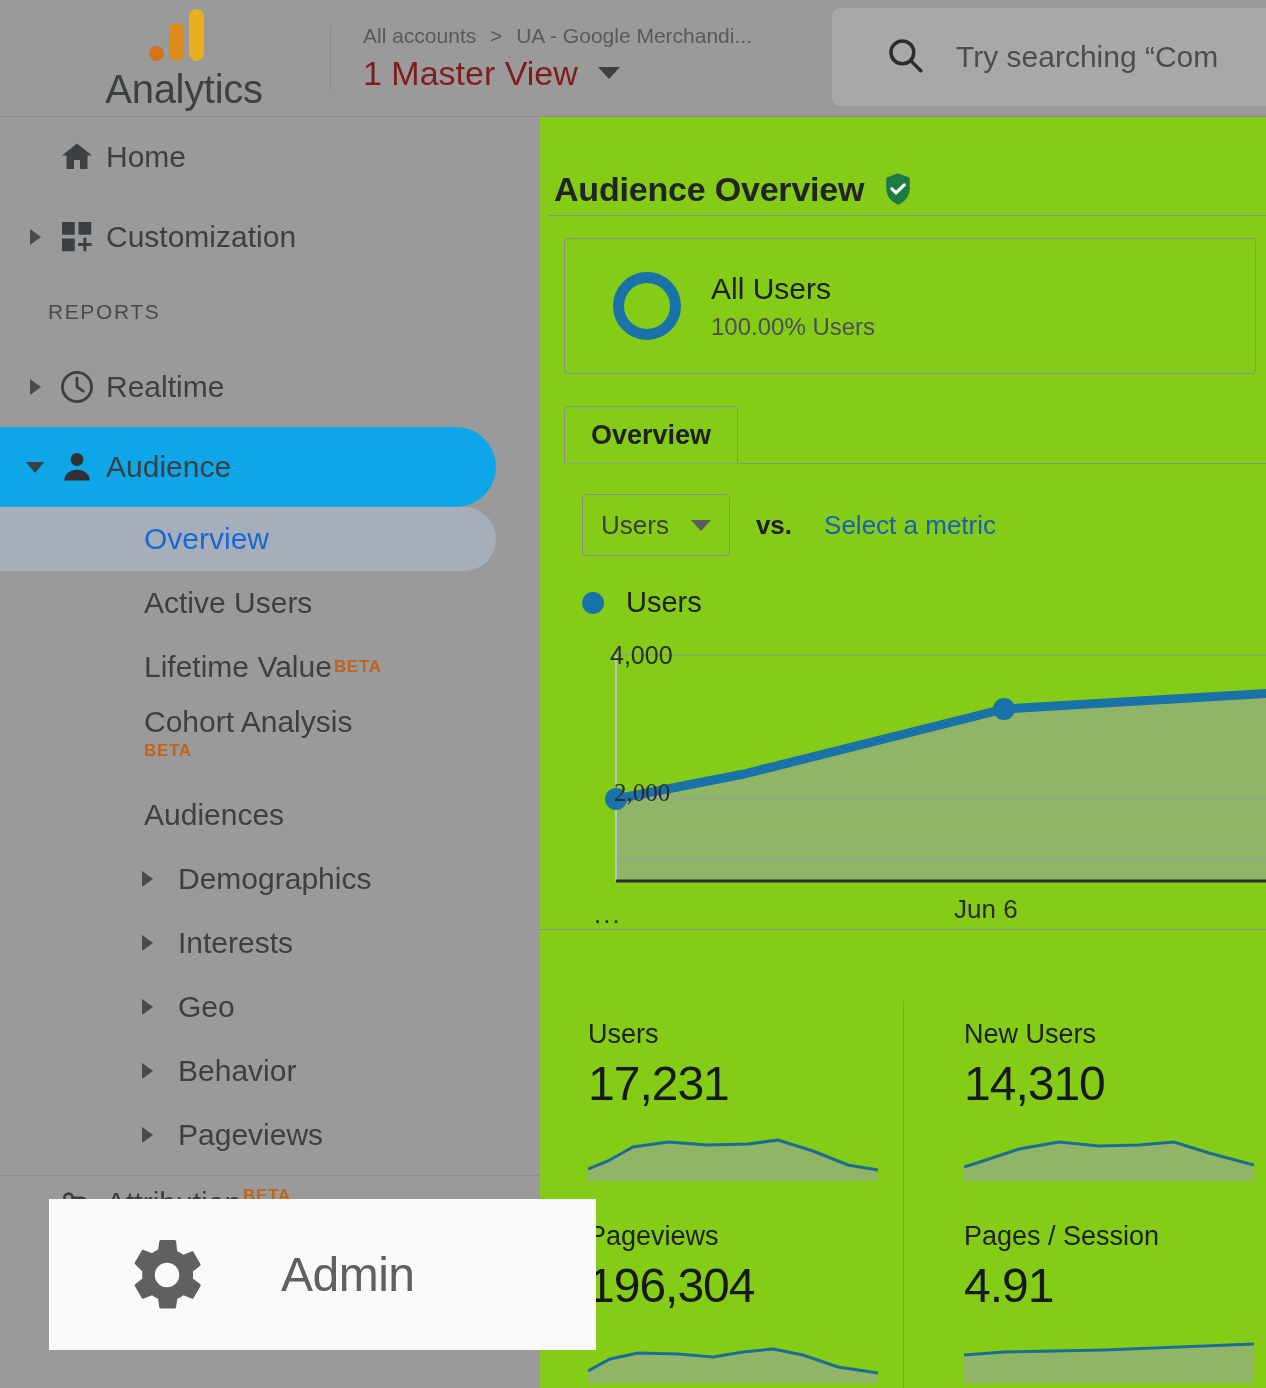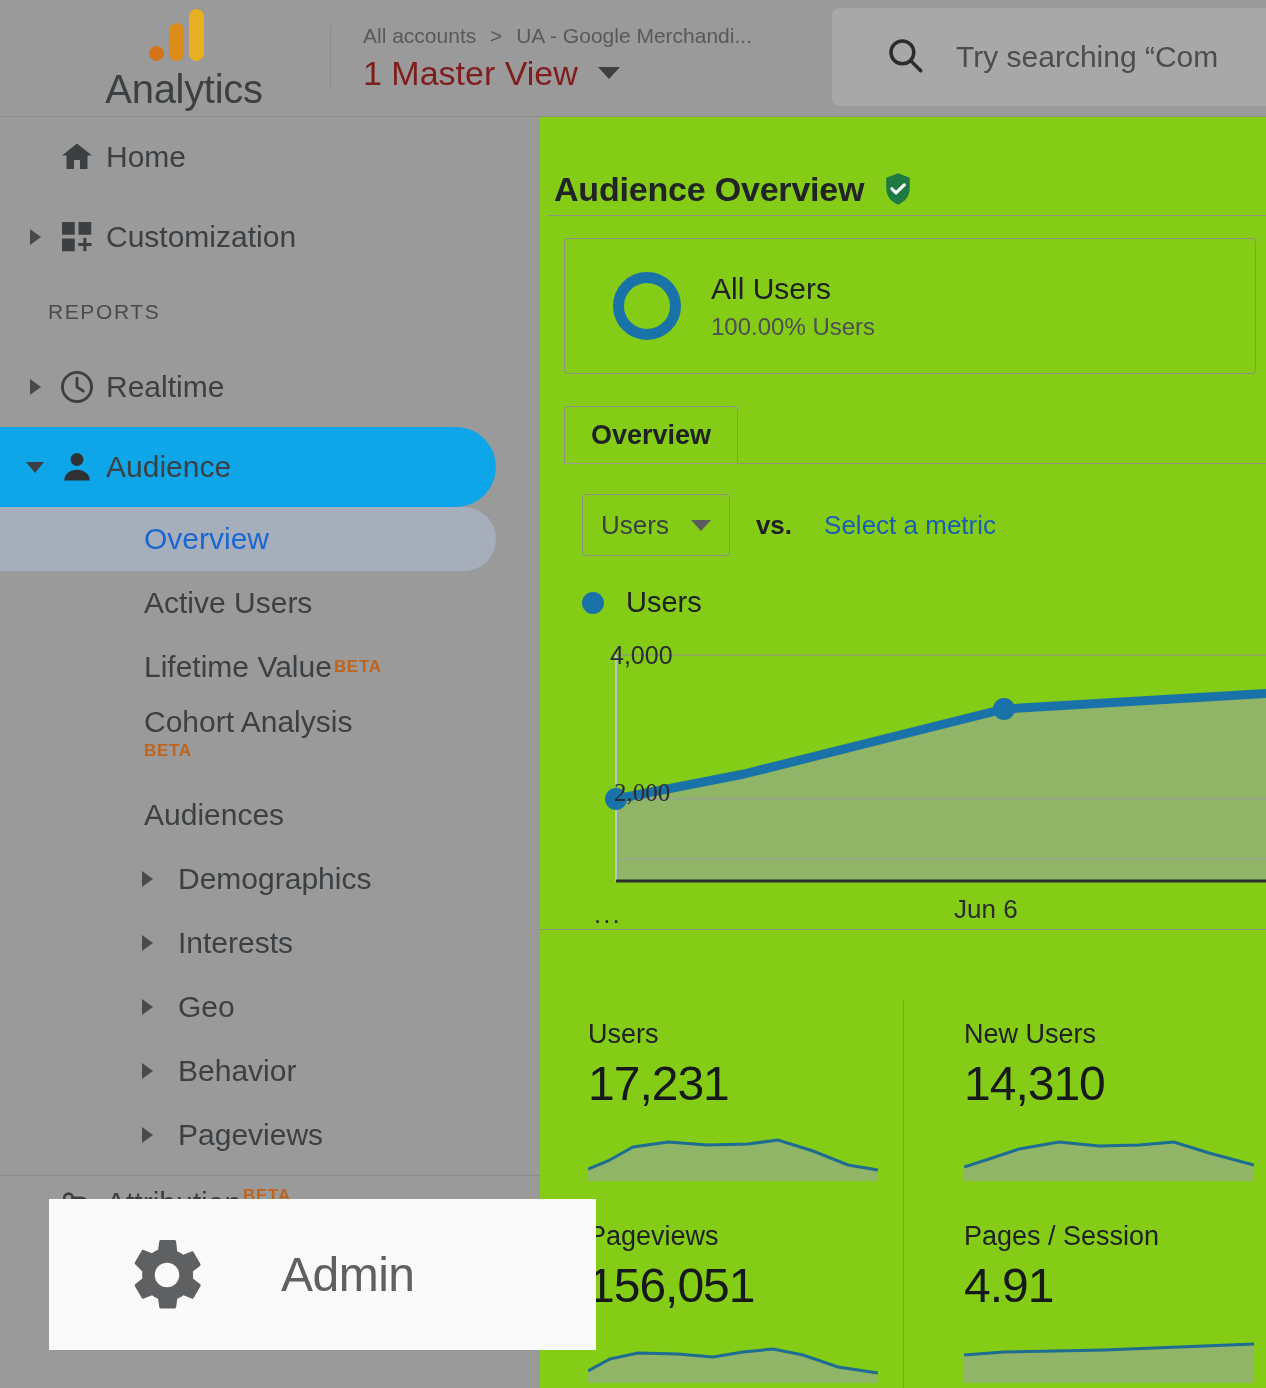--- a/index.html
+++ b/index.html
@@ -700,21 +700,21 @@
           <svg class="spark" viewBox="0 0 290 56" preserveAspectRatio="none">
             <path d="M0,42 L25,34 L55,24 L95,17 L135,21 L175,20 L210,17 L245,28 L290,40 L290,56 L0,56 Z" fill="#9aa2aa" opacity="0.55"></path>
             <path d="M0,42 L25,34 L55,24 L95,17 L135,21 L175,20 L210,17 L245,28 L290,40" fill="none" stroke="#1d6d92" stroke-width="3"></path>
           </svg>
         </div>
       </div>
 
       <div class="tile-row">
         <div class="tile">
           <div class="tile-label">Pageviews</div>
-          <div class="tile-value">156,051</div>
+          <div class="tile-value">196,304</div>
           <svg class="spark" viewBox="0 0 290 56" preserveAspectRatio="none">
             <path d="M0,44 L22,32 L50,26 L90,27 L125,30 L155,25 L185,22 L215,28 L250,40 L290,46 L290,56 L0,56 Z" fill="#9aa2aa" opacity="0.55"></path>
             <path d="M0,44 L22,32 L50,26 L90,27 L125,30 L155,25 L185,22 L215,28 L250,40 L290,46" fill="none" stroke="#1d6d92" stroke-width="3"></path>
           </svg>
         </div>
         <div class="tile right">
           <div class="tile-label">Pages / Session</div>
           <div class="tile-value">4.91</div>
           <svg class="spark" viewBox="0 0 290 56" preserveAspectRatio="none">
             <path d="M0,28 L40,25 L90,24 L140,23 L190,21 L240,19 L290,17 L290,56 L0,56 Z" fill="#9aa2aa" opacity="0.55"></path>

